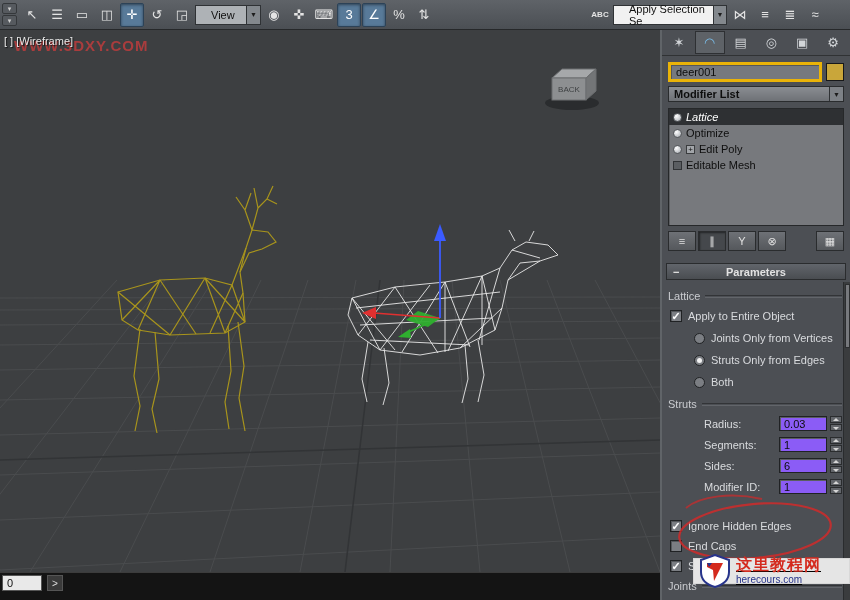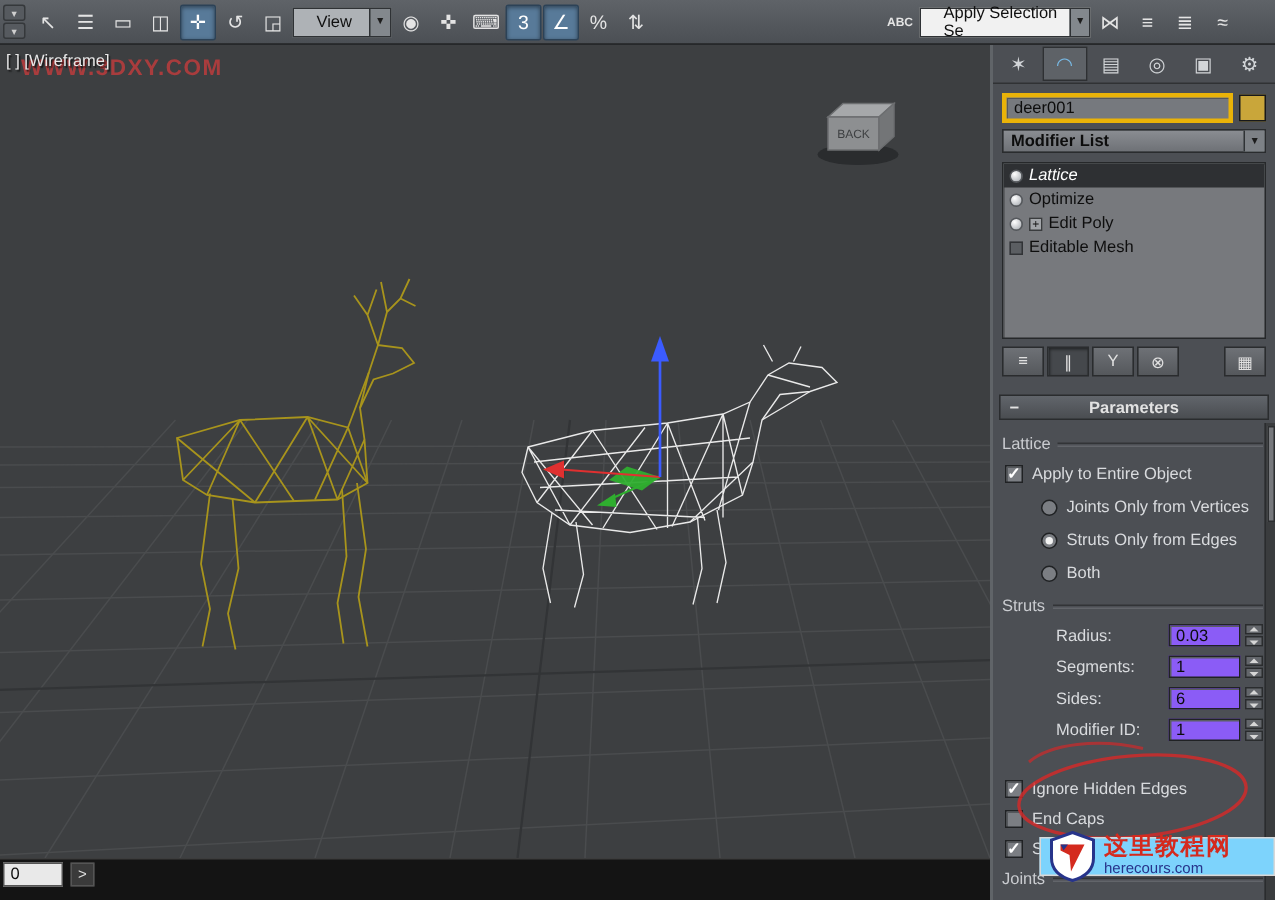--- a/index.html
+++ b/index.html
@@ -97,22 +97,22 @@
   .cp-thumb { position:absolute; left:1px; top:2px; width:5px; height:64px; background:#77797d; border:1px solid #2c2e30; }
   
   .bottombar { position:absolute; left:0; top:572px; width:660px; height:28px; background:#141414;
     border-top:1px solid #3c3c3c; display:flex; align-items:flex-start; gap:5px; padding:2px 0 0 2px; }
   .frame-field { width:40px; height:16px; background:#e9e9e9; border:1px solid #555; color:#101010;
     font-size:11px; display:flex; align-items:center; padding-left:4px; }
   .prompt-btn { width:16px; height:16px; background:#3a3a3a; border:1px solid #555; color:#ddd;
     font-size:10px; display:flex; align-items:center; justify-content:center; }
   
   .annot { position:absolute; left:0; top:0; z-index:40; pointer-events:none; }
-  .logo { position:absolute; left:693px; top:558px; width:157px; height:26px; background:#7dd3fc;
-    border:1px solid #d8d8d8; display:flex; align-items:center; gap:6px; padding-left:6px; z-index:60; }
+  .logo { position:absolute; left:693px; top:558px; width:157px; height:26px; background:#e5e5e5;
+    border:1px solid #d8d8d8; display:flex; align-items:center; gap:6px; padding-left:6px; z-index:60;text-decoration:underline; }
   .logo-title { color:#d42a1e; font-weight:bold; font-size:16px; letter-spacing:1px; line-height:1.05; }
   .logo-site { color:#27348b; font-size:10px; margin-top:1px; }
 </style>
 </head>
 <body>
 
 <div class="container">
 
   <div class="toolbar">
     <div class="tb-col">

